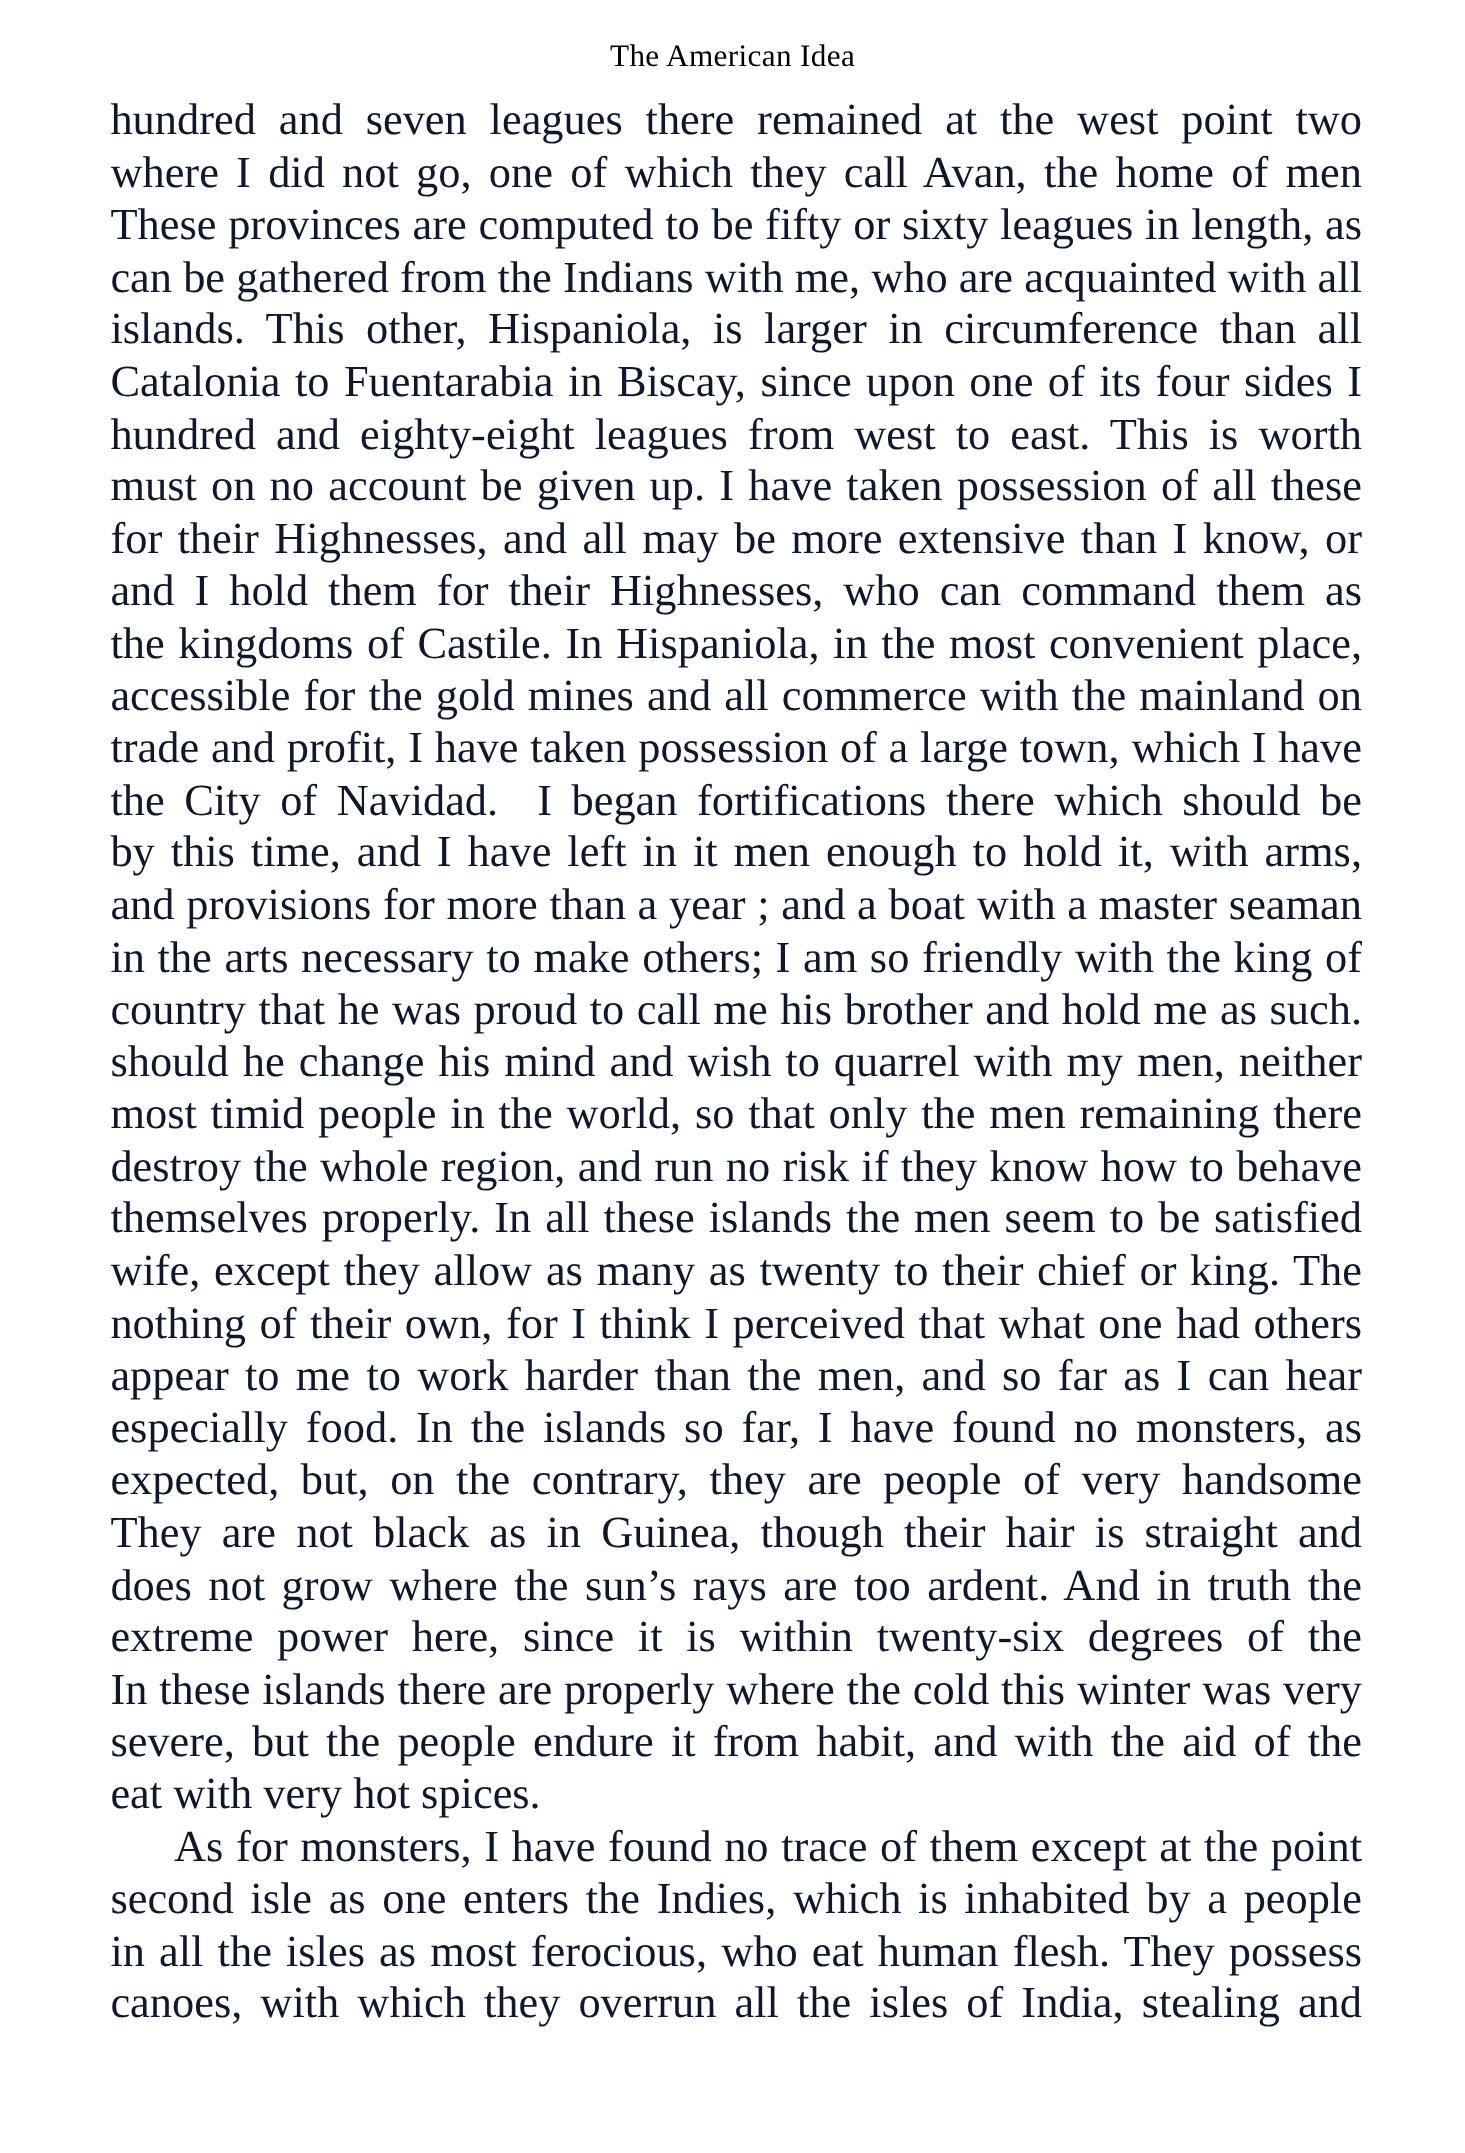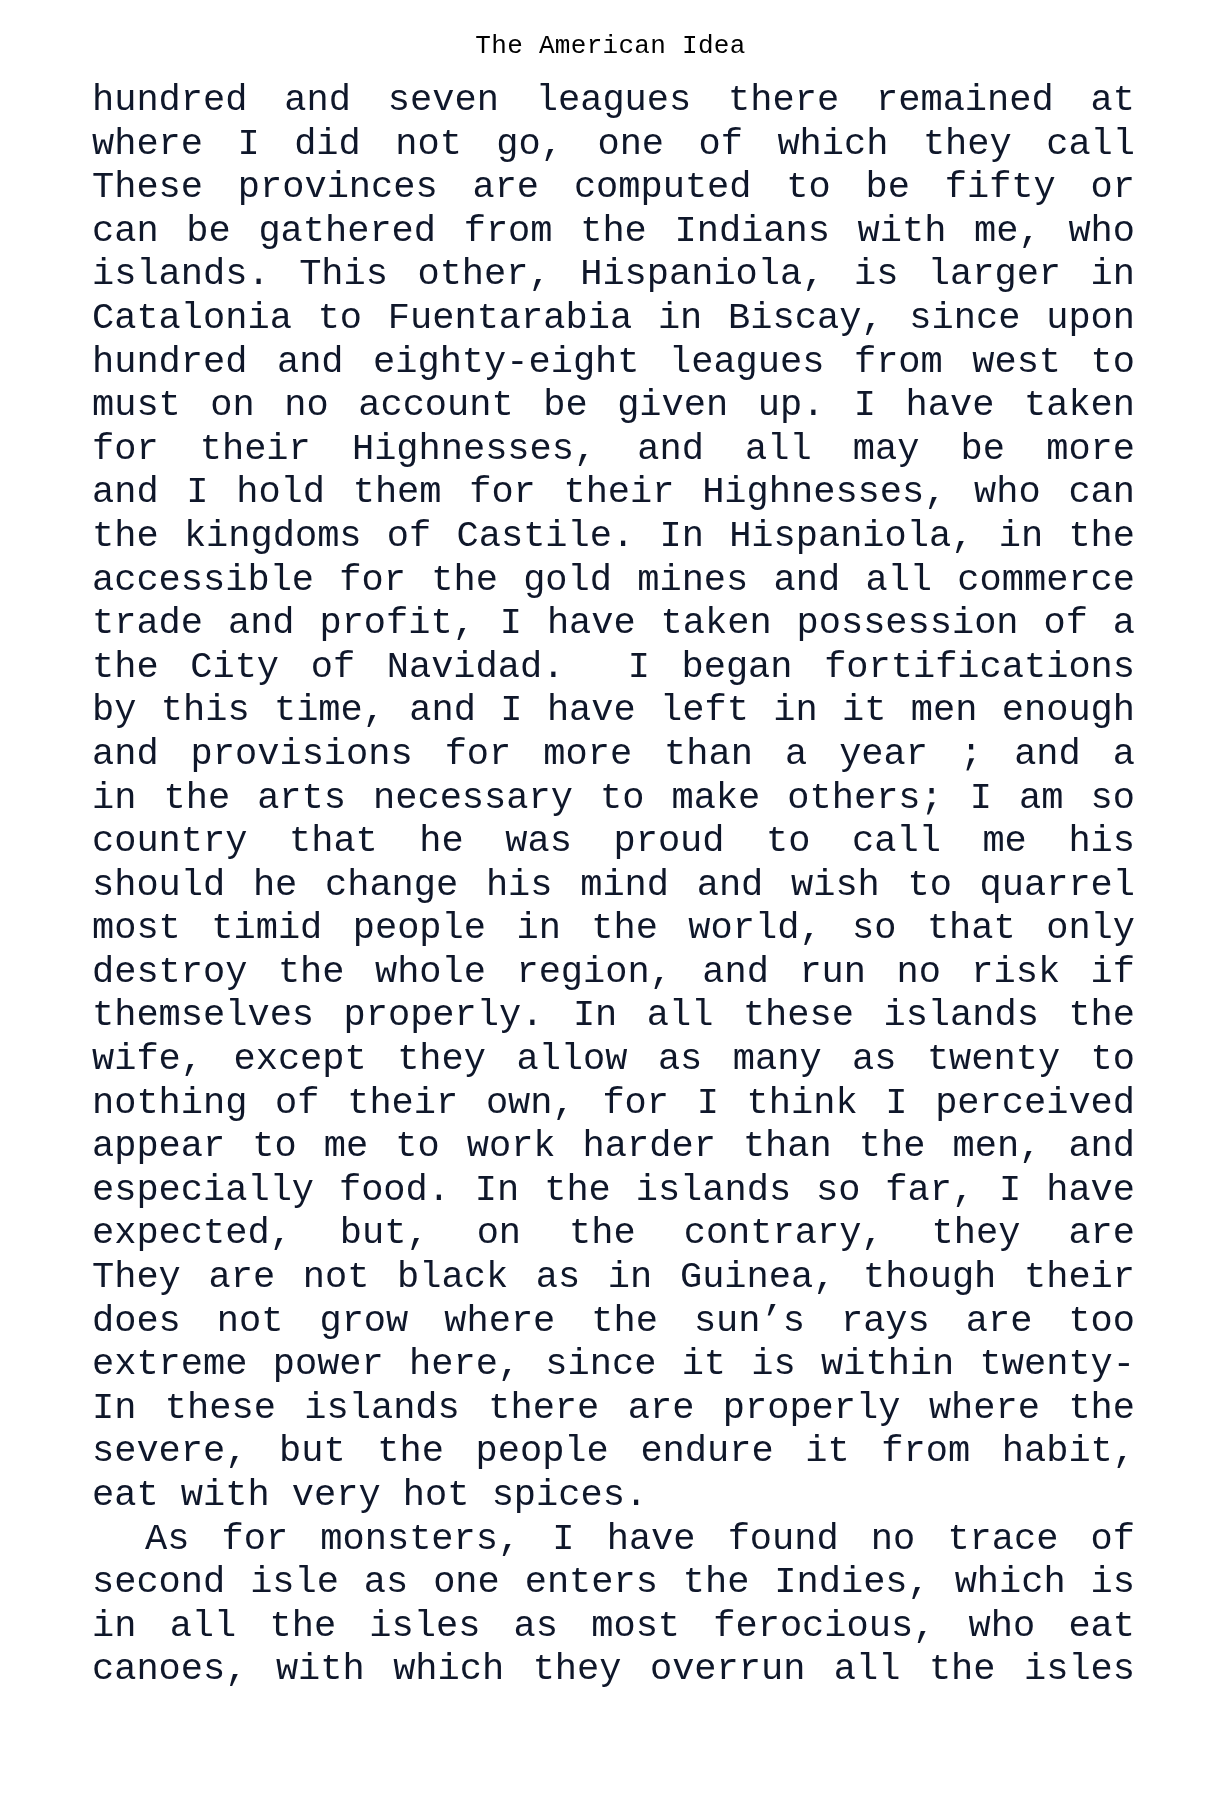--- a/index.html
+++ b/index.html
@@ -6,21 +6,21 @@
     margin: 0;
     padding: 0;
     background: #ffffff;
   }
   .page {
     position: relative;
     width: 1221px;
     height: 1794px;
     background: #ffffff;
     color: #000000;
-    font-family: Liberation Mono, monospace;
+    font-family: Liberation Serif, serif;
     overflow: hidden;
   }
   .running-head {
     position: absolute;
     top: 32px;
     left: 0;
     width: 100%;
     text-align: center;
     font-size: 26px;
     line-height: 1.15;

